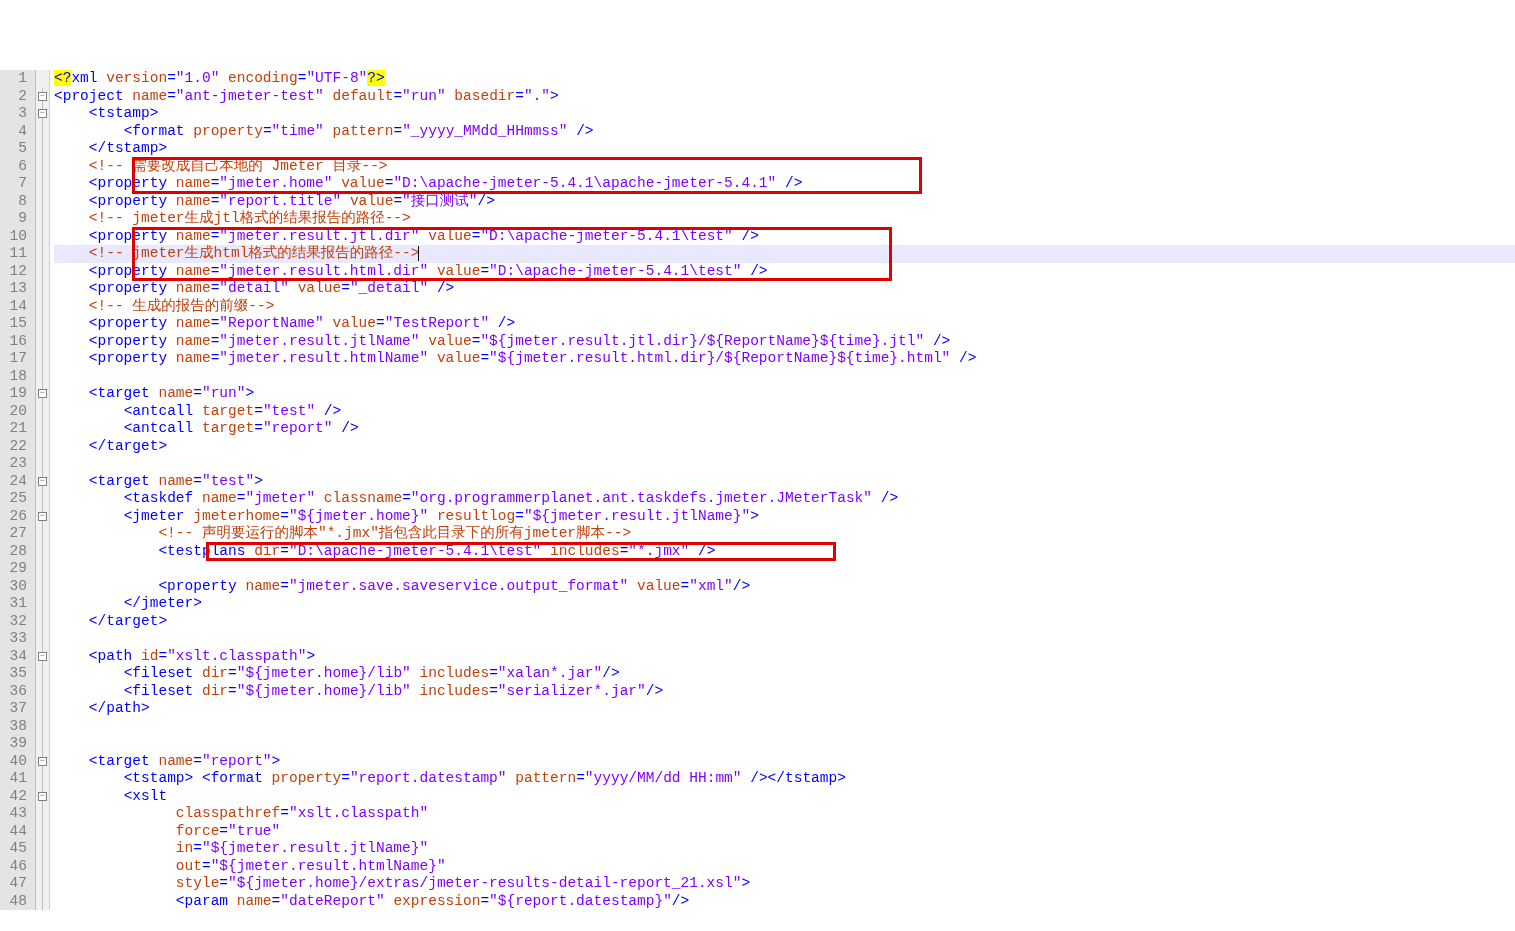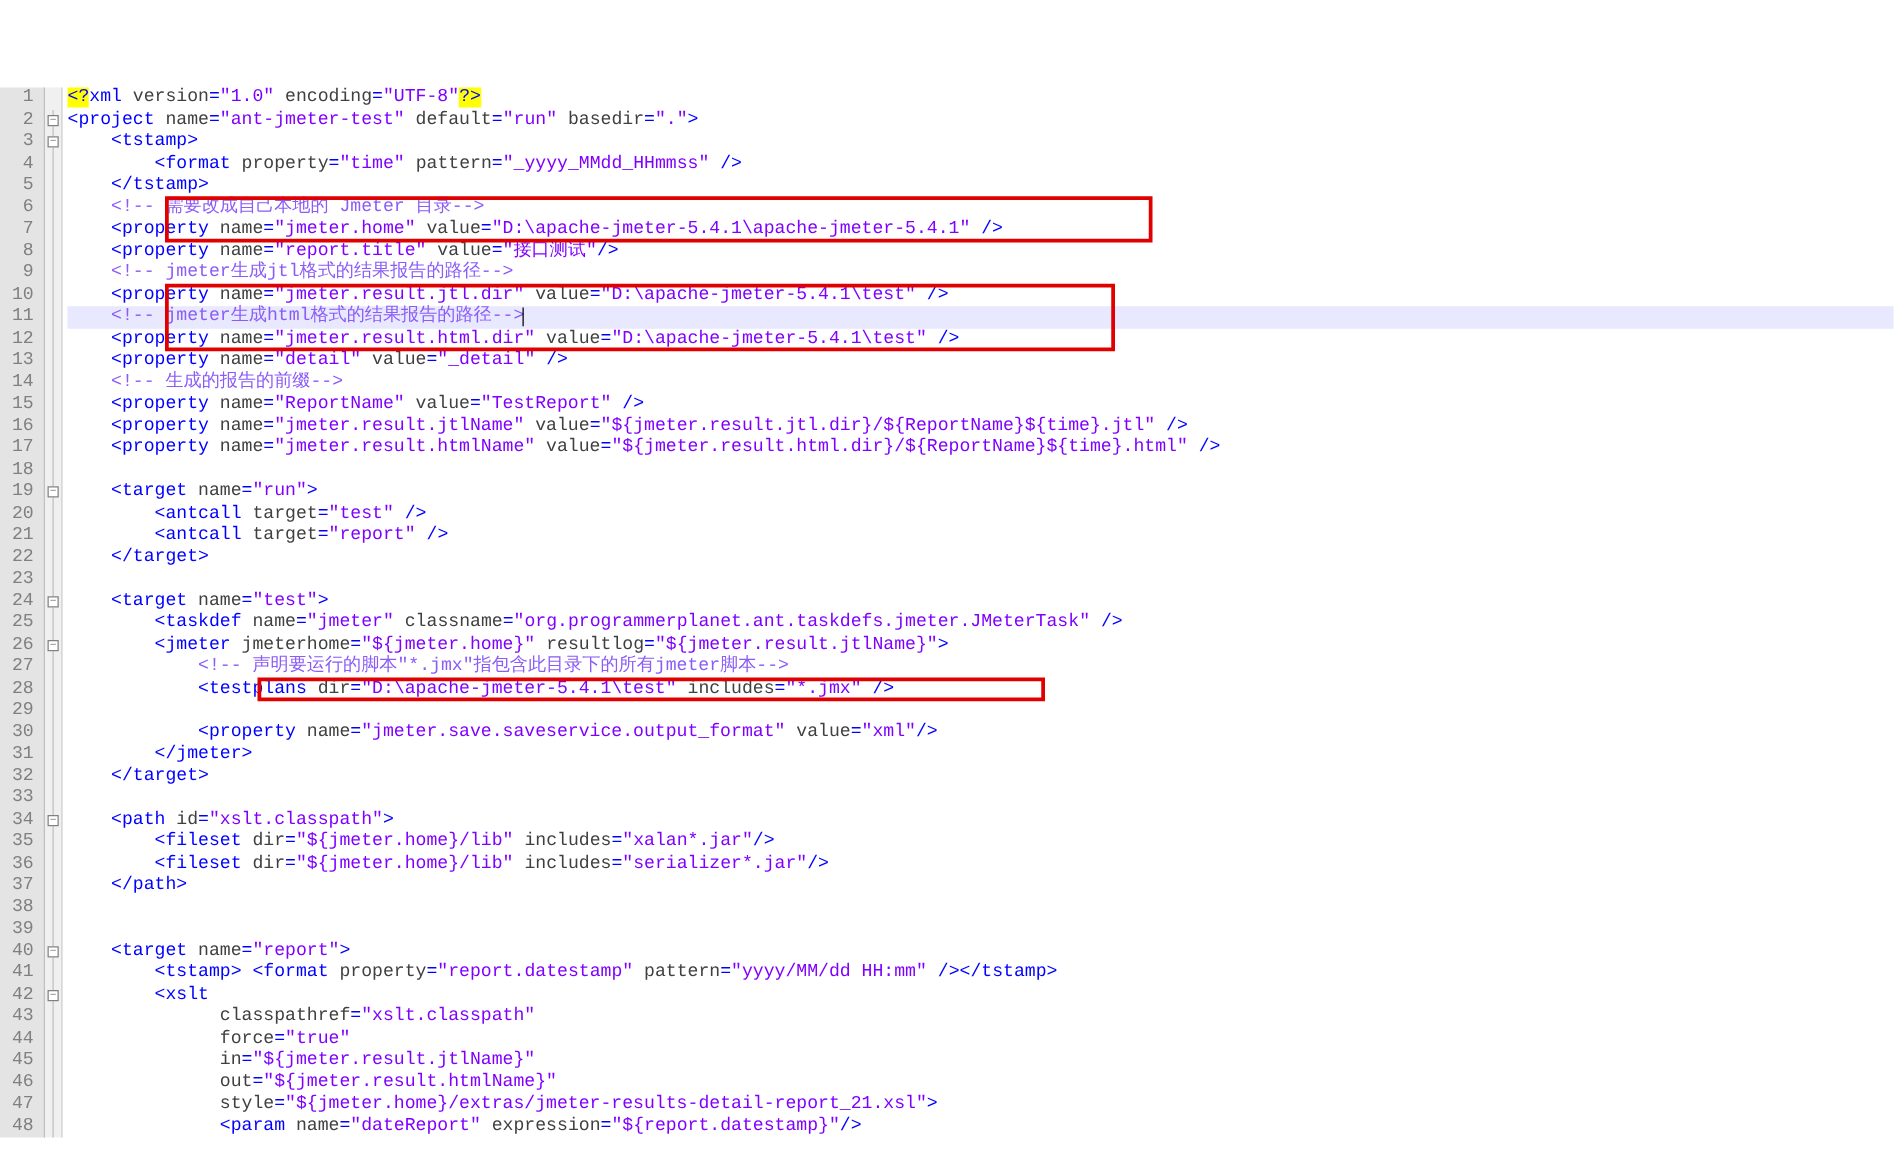--- a/index.html
+++ b/index.html
@@ -49,23 +49,23 @@
     width: 1px;
     background: #c0c0c0;
   }
   .code {
     position: relative;
     padding-left: 4px;
     flex: 1;
   }
   .code-line { height: 17.5px; }
   .hl-line { background: #e8e8ff; }
-  .t-red { color: #404040; }
+  .t-red { color: #c2410c; }
   .t-blue { color: #0000ff; }
-  .t-green { color: #8b5cf6; }
+  .t-green { color: #c2410c; }
   .t-purple { color: #8000ff; }
   .t-black { color: #000000; }
   .t-yellowbg { background: #ffff00; }
   .redbox {
     position: absolute;
     border: 3px solid #e00000;
     pointer-events: none;
   }
   .cursor {
     display: inline-block;

